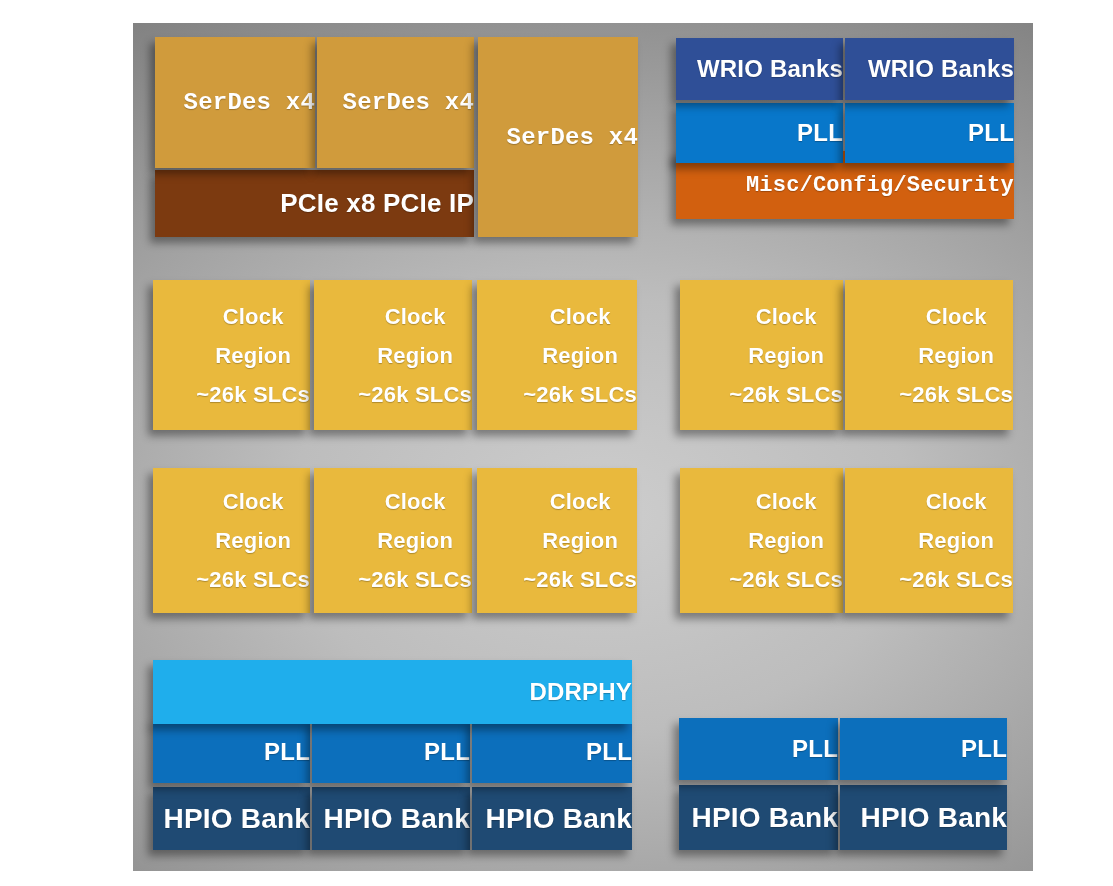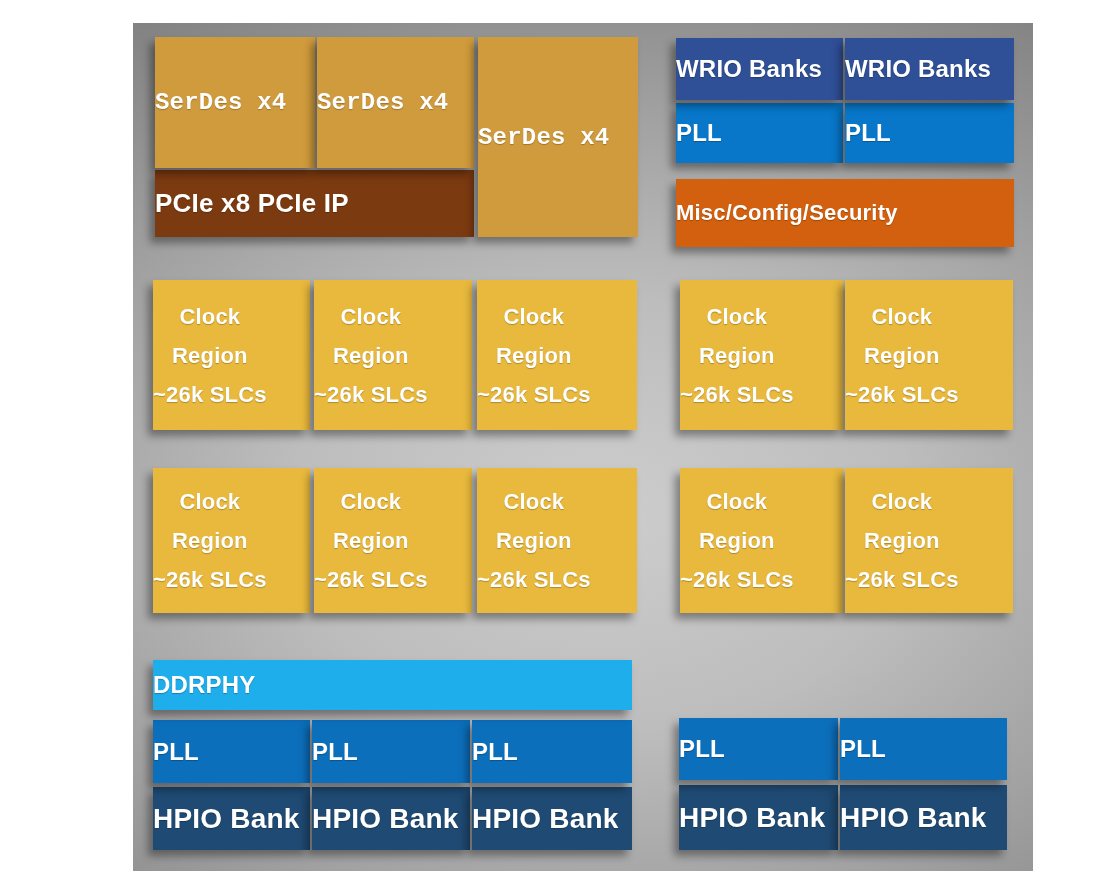--- a/index.html
+++ b/index.html
@@ -12,21 +12,21 @@
   }
   .panel{
     position:absolute;
     left:133px;top:23px;
     width:900px;height:848px;
     background:radial-gradient(ellipse 115% 85% at 52% 58%,
       #cdcdcd 0%, #bdbdbd 30%, #a2a2a2 55%, #848484 80%, #6c6c6c 100%);
   }
   .blk{
     position:absolute;
-    display:flex;align-items:center;justify-content:flex-start;
+    display:flex;align-items:center;justify-content:flex-end;
     box-shadow:-5px 6px 8px rgba(0,0,0,0.38);
     text-align:center;
   }
   .blk span{
     color:#ffffff;
     font-weight:700;
     white-space:pre-line;
     text-shadow:0 1px 1px rgba(0,0,0,0.25);
     letter-spacing:0.2px;
   }
@@ -52,21 +52,21 @@
     <div class="blk serdes" style="left: 22px; top: 14px; width: 160px; height: 131px; background-color: rgb(208, 155, 60);">
       <span>SerDes x4</span>
       </div>
     <div class="blk serdes" style="left: 184px; top: 14px; width: 157px; height: 131px; background-color: rgb(208, 155, 60);">
       <span>SerDes x4</span>
       </div>
     <div class="blk serdes" style="left: 345px; top: 14px; width: 160px; height: 200px; background-color: rgb(208, 155, 60);">
       <span>SerDes x4</span>
       </div>
 
-    <div class="blk misc" style="left: 543px; top: 156px; width: 338px; height: 68px; background-color: rgb(210, 96, 15);">
+    <div class="blk misc" style="left: 543px; top: 128px; width: 338px; height: 68px; background-color: rgb(210, 96, 15); font-family: Liberation Mono, monospace;">
       <span>Misc/Config/Security</span>
       </div>
     <div class="blk pllt" style="left: 543px; top: 80px; width: 167px; height: 60px; background-color: rgb(8, 119, 202);">
       <span>PLL</span>
       </div>
     <div class="blk pllt" style="left: 712px; top: 80px; width: 169px; height: 60px; background-color: rgb(8, 119, 202);">
       <span>PLL</span>
       </div>
     <div class="blk wrio" style="left: 543px; top: 15px; width: 167px; height: 62px; background-color: rgb(47, 79, 151);">
       <span>WRIO Banks</span>
@@ -138,21 +138,21 @@
       </div>
     <div class="blk pllb" style="left: 20px; top: 697px; width: 157px; height: 63px; background-color: rgb(12, 111, 188);">
       <span>PLL</span>
       </div>
     <div class="blk pllb" style="left: 179px; top: 697px; width: 158px; height: 63px; background-color: rgb(12, 111, 188);">
       <span>PLL</span>
       </div>
     <div class="blk pllb" style="left: 339px; top: 697px; width: 160px; height: 63px; background-color: rgb(12, 111, 188);">
       <span>PLL</span>
       </div>
-    <div class="blk ddrphy" style="left: 20px; top: 637px; width: 479px; height: 50px; background-color: rgb(31, 174, 236);">
+    <div class="blk ddrphy" style="left: 20px; top: 637px; width: 479px; height: 64px; background-color: rgb(31, 174, 236);">
       <span>DDRPHY</span>
       </div>
 
     <div class="blk hpio" style="left: 546px; top: 762px; width: 159px; height: 65px; background-color: rgb(31, 74, 115);">
       <span>HPIO Bank</span>
       </div>
     <div class="blk hpio" style="left: 707px; top: 762px; width: 167px; height: 65px; background-color: rgb(31, 74, 115);">
       <span>HPIO Bank</span>
       </div>
     <div class="blk pllb" style="left: 546px; top: 695px; width: 159px; height: 62px; background-color: rgb(12, 111, 188);">

